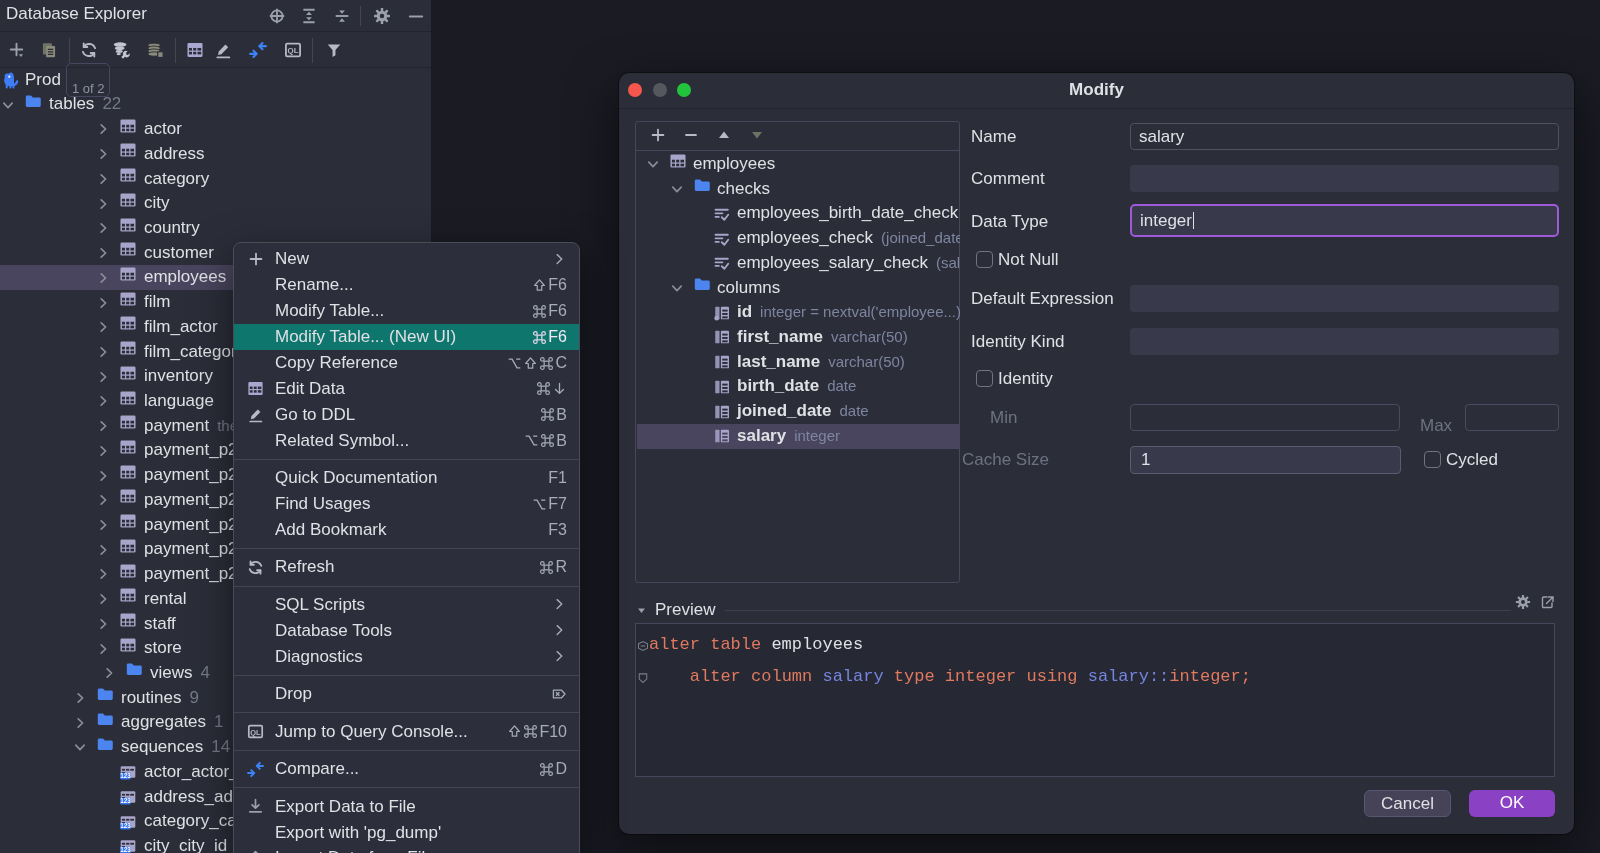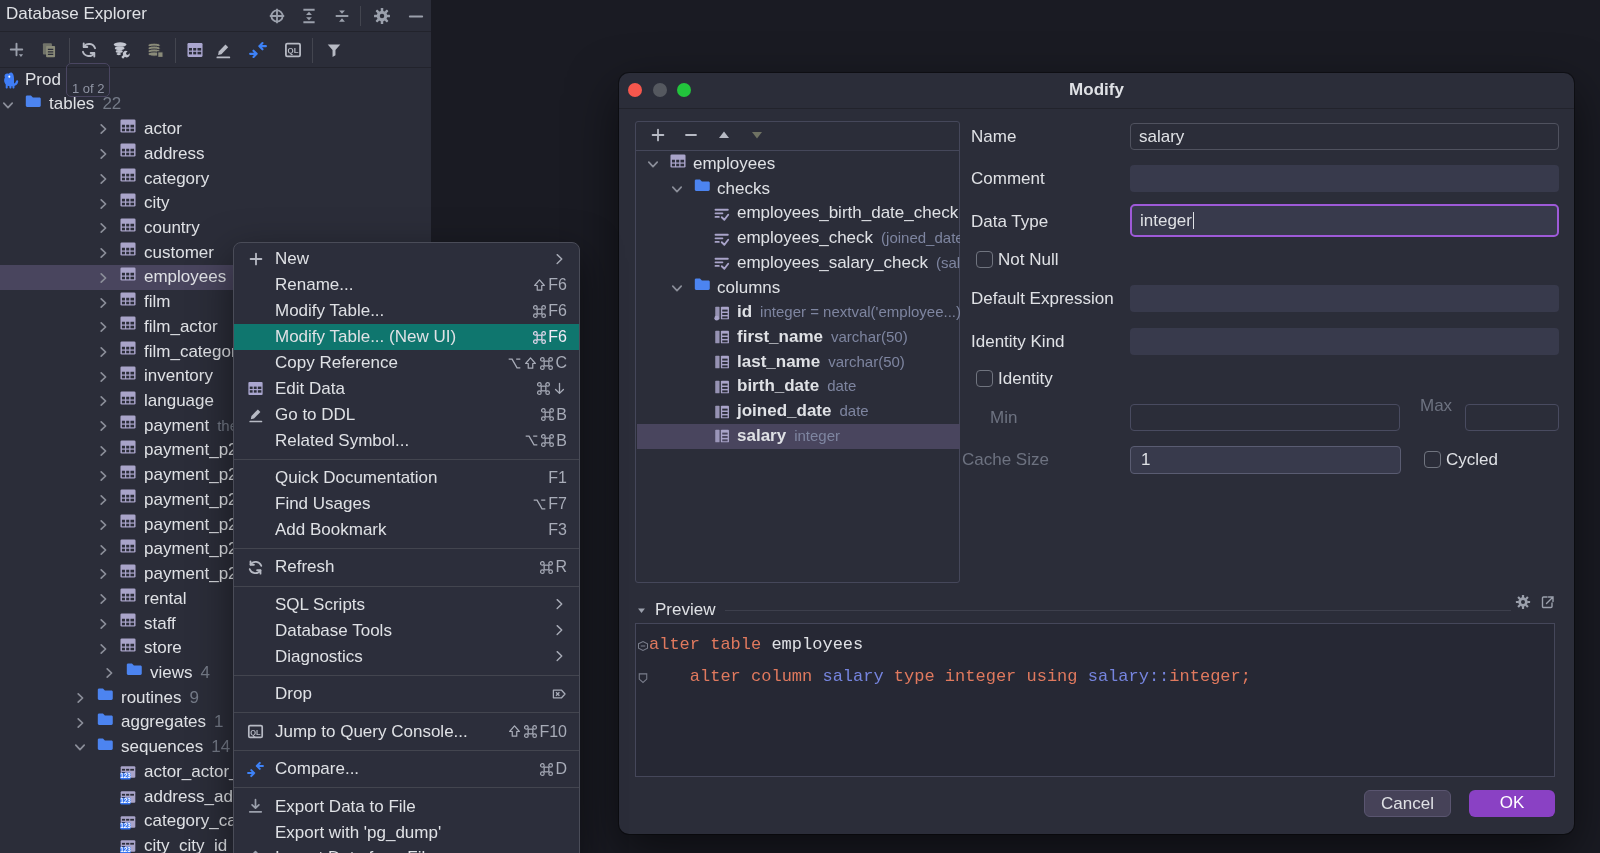--- a/index.html
+++ b/index.html
@@ -708,21 +708,21 @@
 <div class="cb" style="left:357px;top:178px"></div>
 <div class="lab" style="left:379px;top:173px">Not Null</div>
 <div class="lab" style="left:352px;top:212px">Default Expression</div>
 <div class="abs" style="left:511px;top:212px;width:429px;height:27px;background:#383a4c;border-radius:4px;line-height:25px;padding-left:8px"></div>
 <div class="lab" style="left:352px;top:254.5px">Identity Kind</div>
 <div class="abs" style="left:511px;top:254.5px;width:429px;height:27px;background:#383a4c;border-radius:4px;line-height:25px;padding-left:8px"></div>
 <div class="cb" style="left:357px;top:297px"></div>
 <div class="lab" style="left:379px;top:292px">Identity</div>
 <div class="lab" style="left:371px;top:330.5px;color:#6d7280">Min</div>
 <div class="abs" style="left:511px;top:330.5px;width:270px;height:27px;border:1px solid #494b60;border-radius:4px;line-height:25px;padding-left:8px"></div>
-<div class="lab" style="left:801px;top:319px;color:#6d7280">Max</div>
+<div class="lab" style="left:801px;top:339px;color:#6d7280">Max</div>
 <div class="abs" style="left:846px;top:330.5px;width:94px;height:27px;border:1px solid #494b60;border-radius:4px;line-height:25px;padding-left:8px"></div>
 <div class="lab" style="left:343px;top:372.5px;color:#6d7280">Cache Size</div>
 <div class="abs" style="left:511px;top:372.5px;width:271px;height:28px;background:#383a4c;border:1px solid #5a5c72;border-radius:4px;line-height:26px;padding-left:10px">1</div>
 <div class="cb" style="left:805px;top:378px"></div>
 <div class="lab" style="left:827px;top:372.5px">Cycled</div>
 <div class="abs" style="left:17px;top:527px;display:flex;align-items:center;width:875px">
       <svg width="11" height="11" viewBox="0 0 16 16">
         <path d="M8 11.5 L3 5 H13 Z" fill="#9ba0ac"></path>
       </svg>
       <span style="margin-left:8px">Preview</span>

